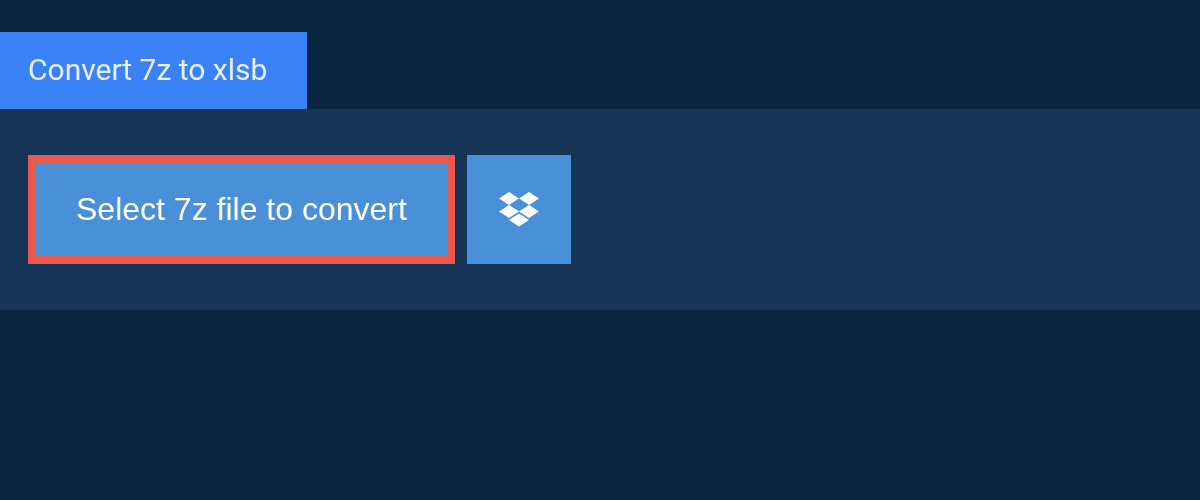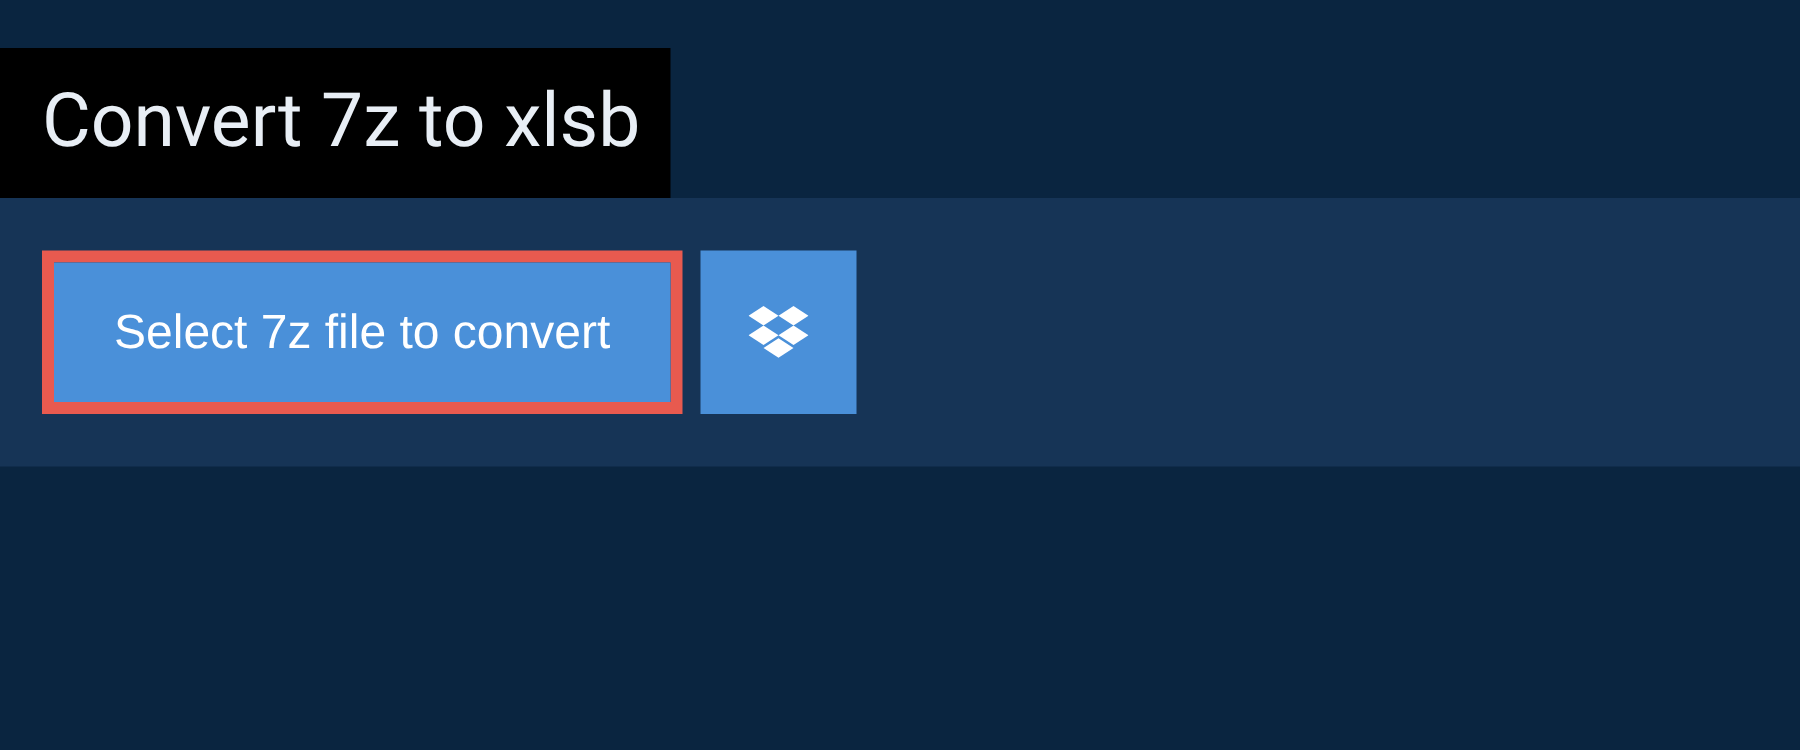--- a/index.html
+++ b/index.html
@@ -9,31 +9,31 @@
     }
     body {
       width: 1200px;
       height: 500px;
       background: #0a2540;
       font-family: -apple-system, BlinkMacSystemFont, "Segoe UI", Roboto, Helvetica, Arial, sans-serif;
       overflow: hidden;
     }
     .tab-header {
       display: inline-block;
-      background: #000000;
+      background: #3b82f6;
       color: #e8eef5;
-      font-size: 50px;
+      font-size: 30px;
       font-weight: 400;
-      padding: 20px 20px 22px 28px;
+      padding: 20px 40px 22px 28px;
       margin-top: 32px;
       margin-left: 0;
     }
     .content-panel {
       background: #163456;
-      padding: 35px 28px;
+      padding: 46px 28px;
       margin-top: 0;
     }
     .button-row {
       display: flex;
       gap: 12px;
       align-items: stretch;
     }
     .select-button-wrapper {
       border: 8px solid #e85a4f;
       display: inline-block;

